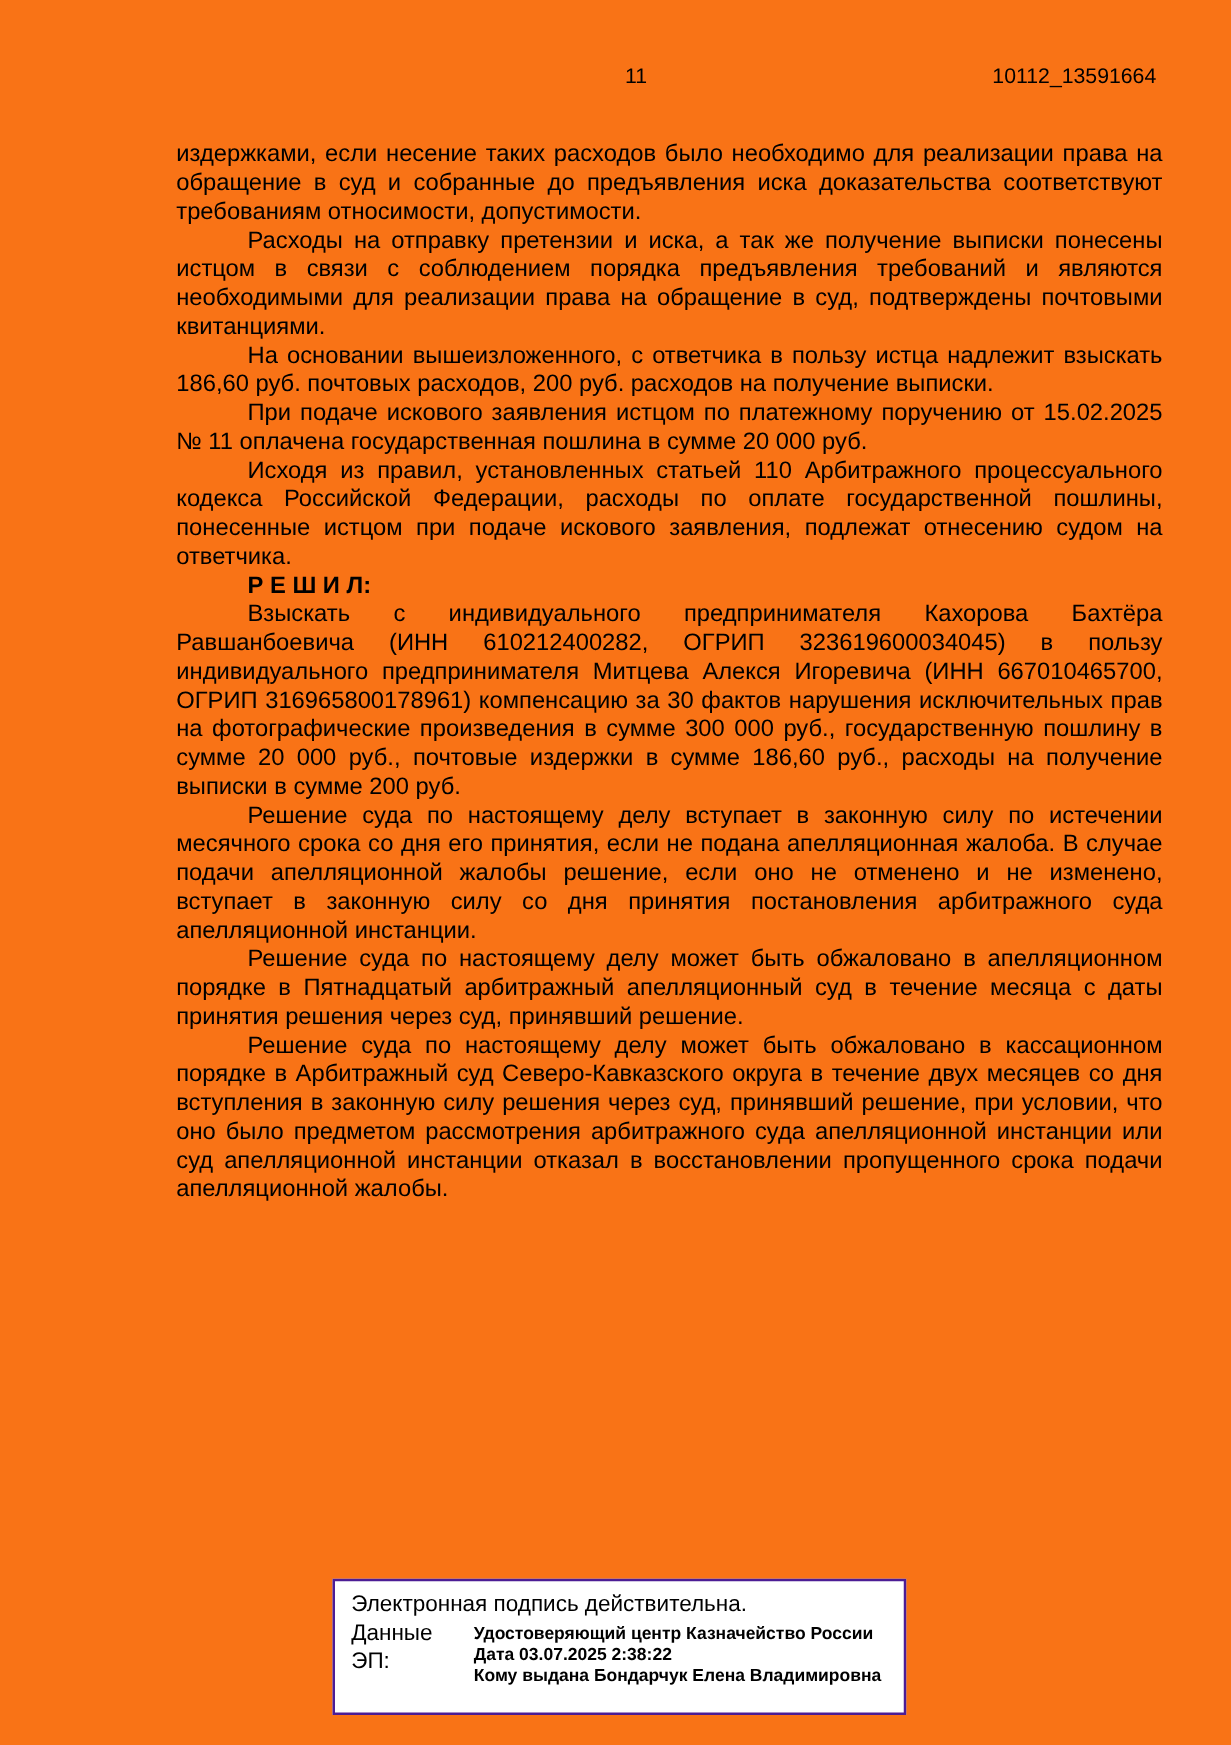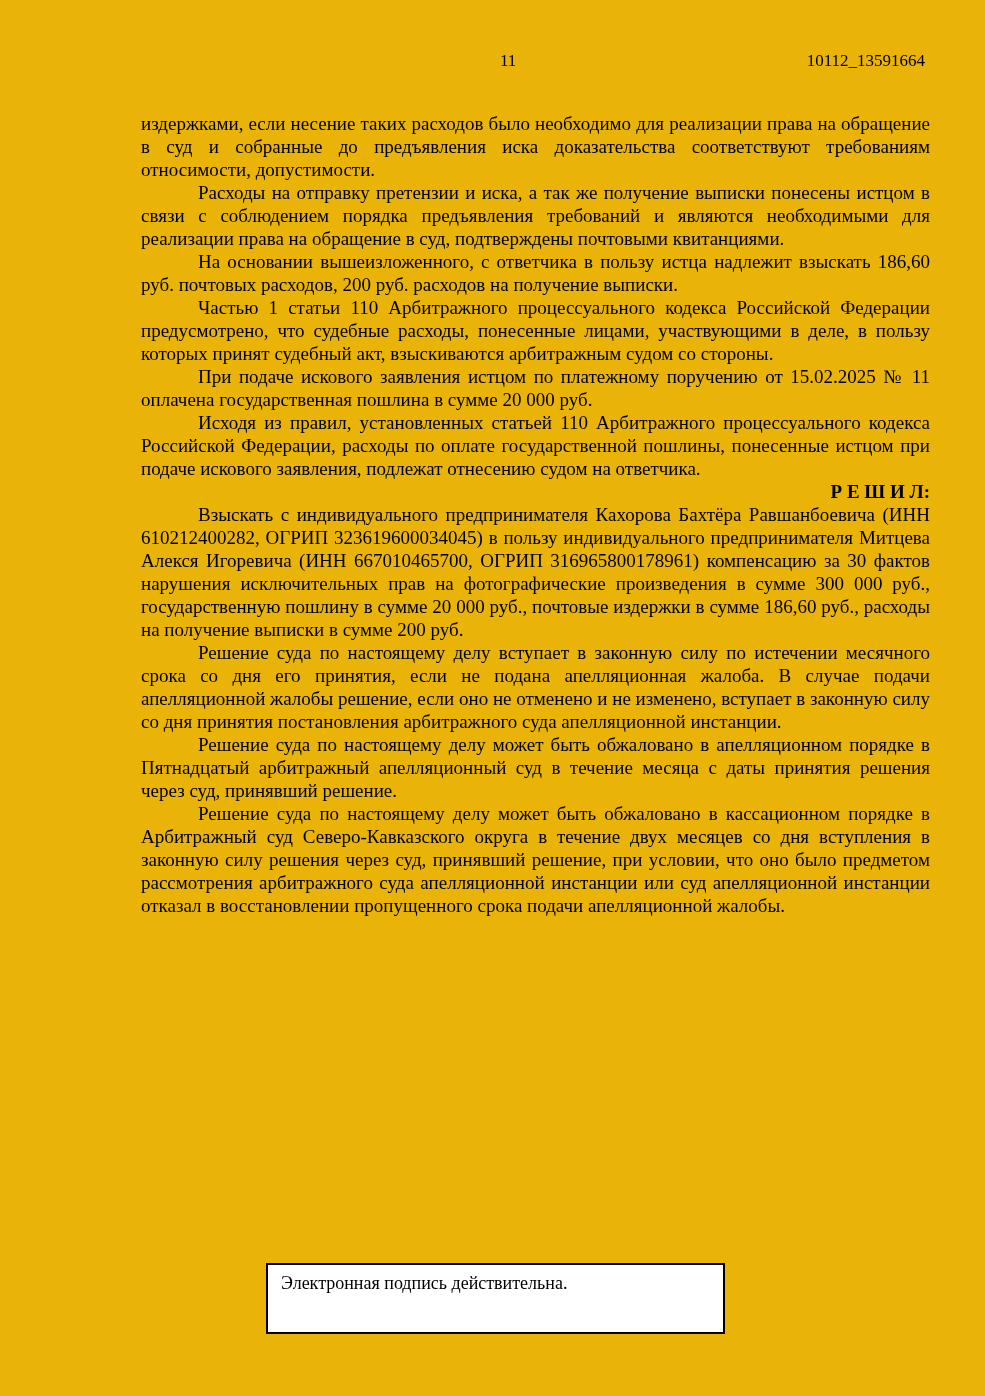--- a/index.html
+++ b/index.html
@@ -4,23 +4,23 @@
 <style>
   html, body {
     margin: 0;
     padding: 0;
     background: #ffffff;
   }
   .page {
     position: relative;
     width: 985px;
     height: 1396px;
-    background: #eab308;
+    background: #f97316;
     color: #000000;
-    font-family: Liberation Serif, serif;
+    font-family: Liberation Sans, sans-serif;
     overflow: hidden;
   }
   .page-number {
     position: absolute;
     top: 51px;
     left: 500px;
     font-size: 17px;
     line-height: 20px;
   }
   .document-id {
@@ -41,21 +41,21 @@
     text-align: justify;
   }
   .document-body p {
     margin: 0;
     text-indent: 57px;
   }
   .document-body p.p-first {
     text-indent: 0;
   }
   .resolution-heading {
-    text-align: right;
+    text-align: left;
     font-weight: bold;
     font-size: 19px;
     margin: 23px 0 25px 0;
     text-indent: 0;
   }
   .signature-row {
     position: absolute;
     left: 141px;
     top: 1180px;
     width: 789px;
@@ -68,22 +68,22 @@
     margin-left: 57px;
   }
   .signature-row .judge-name {
     margin-right: 45px;
   }
   .stamp-box {
     position: absolute;
     left: 266px;
     top: 1263px;
     width: 459px;
-    height: 71px;
-    border: 2px solid #000000;
+    height: 109px;
+    border: 2px solid #4c1d95;
     box-sizing: border-box;
     padding: 7px 0 0 13px;
     background: #ffffff;
   }
   .stamp-validity {
     font-size: 18px;
     line-height: 22px;
   }
   .stamp-row {
     display: flex;
@@ -109,30 +109,37 @@
 <div class="page">
 
   <div class="page-number">11</div>
 
   <div class="document-id">10112_13591664</div>
 
   <div class="document-body">
     <p class="p-first">издержками, если несение таких расходов было необходимо для реализации права на обращение в суд и собранные до предъявления иска доказательства соответствуют требованиям относимости, допустимости.</p>
     <p>Расходы на отправку претензии и иска, а так же получение выписки понесены истцом в связи с соблюдением порядка предъявления требований и являются необходимыми для реализации права на обращение в суд, подтверждены почтовыми квитанциями.</p>
     <p>На основании вышеизложенного, с ответчика в пользу истца надлежит взыскать 186,60 руб. почтовых расходов, 200 руб. расходов на получение выписки.</p>
-    <p>Частью 1 статьи 110 Арбитражного процессуального кодекса Российской Федерации предусмотрено, что судебные расходы, понесенные лицами, участвующими в деле, в пользу которых принят судебный акт, взыскиваются арбитражным судом со стороны.</p>
     <p>При подаче искового заявления истцом по платежному поручению от 15.02.2025 № 11 оплачена государственная пошлина в сумме 20 000 руб.</p>
     <p>Исходя из правил, установленных статьей 110 Арбитражного процессуального кодекса Российской Федерации, расходы по оплате государственной пошлины, понесенные истцом при подаче искового заявления, подлежат отнесению судом на ответчика.</p>
 
     <p class="resolution-heading">Р Е Ш И Л:</p>
 
     <p>Взыскать с индивидуального предпринимателя Кахорова Бахтёра Равшанбоевича (ИНН 610212400282, ОГРИП 323619600034045) в пользу индивидуального предпринимателя Митцева Алекся Игоревича (ИНН 667010465700, ОГРИП 316965800178961) компенсацию за 30 фактов нарушения исключительных прав на фотографические произведения в сумме 300 000 руб., государственную пошлину в сумме 20 000 руб., почтовые издержки в сумме 186,60 руб., расходы на получение выписки в сумме 200 руб.</p>
     <p>Решение суда по настоящему делу вступает в законную силу по истечении месячного срока со дня его принятия, если не подана апелляционная жалоба. В случае подачи апелляционной жалобы решение, если оно не отменено и не изменено, вступает в законную силу со дня принятия постановления арбитражного суда апелляционной инстанции.</p>
     <p>Решение суда по настоящему делу может быть обжаловано в апелляционном порядке в Пятнадцатый арбитражный апелляционный суд в течение месяца с даты принятия решения через суд, принявший решение.</p>
     <p>Решение суда по настоящему делу может быть обжаловано в кассационном порядке в Арбитражный суд Северо-Кавказского округа в течение двух месяцев со дня вступления в законную силу решения через суд, принявший решение, при условии, что оно было предметом рассмотрения арбитражного суда апелляционной инстанции или суд апелляционной инстанции отказал в восстановлении пропущенного срока подачи апелляционной жалобы.</p>
   </div>
 
 
   <div class="stamp-box">
     <div class="stamp-validity">Электронная подпись действительна.</div>
+    <div class="stamp-row">
+      <div class="stamp-data-label">Данные ЭП:</div>
+      <div class="stamp-details">
+        <div>Удостоверяющий центр Казначейство России</div>
+        <div>Дата 03.07.2025 2:38:22</div>
+        <div>Кому выдана Бондарчук Елена Владимировна</div>
+      </div>
+    </div>
   </div>
 
 </div>
 
 </body></html>

